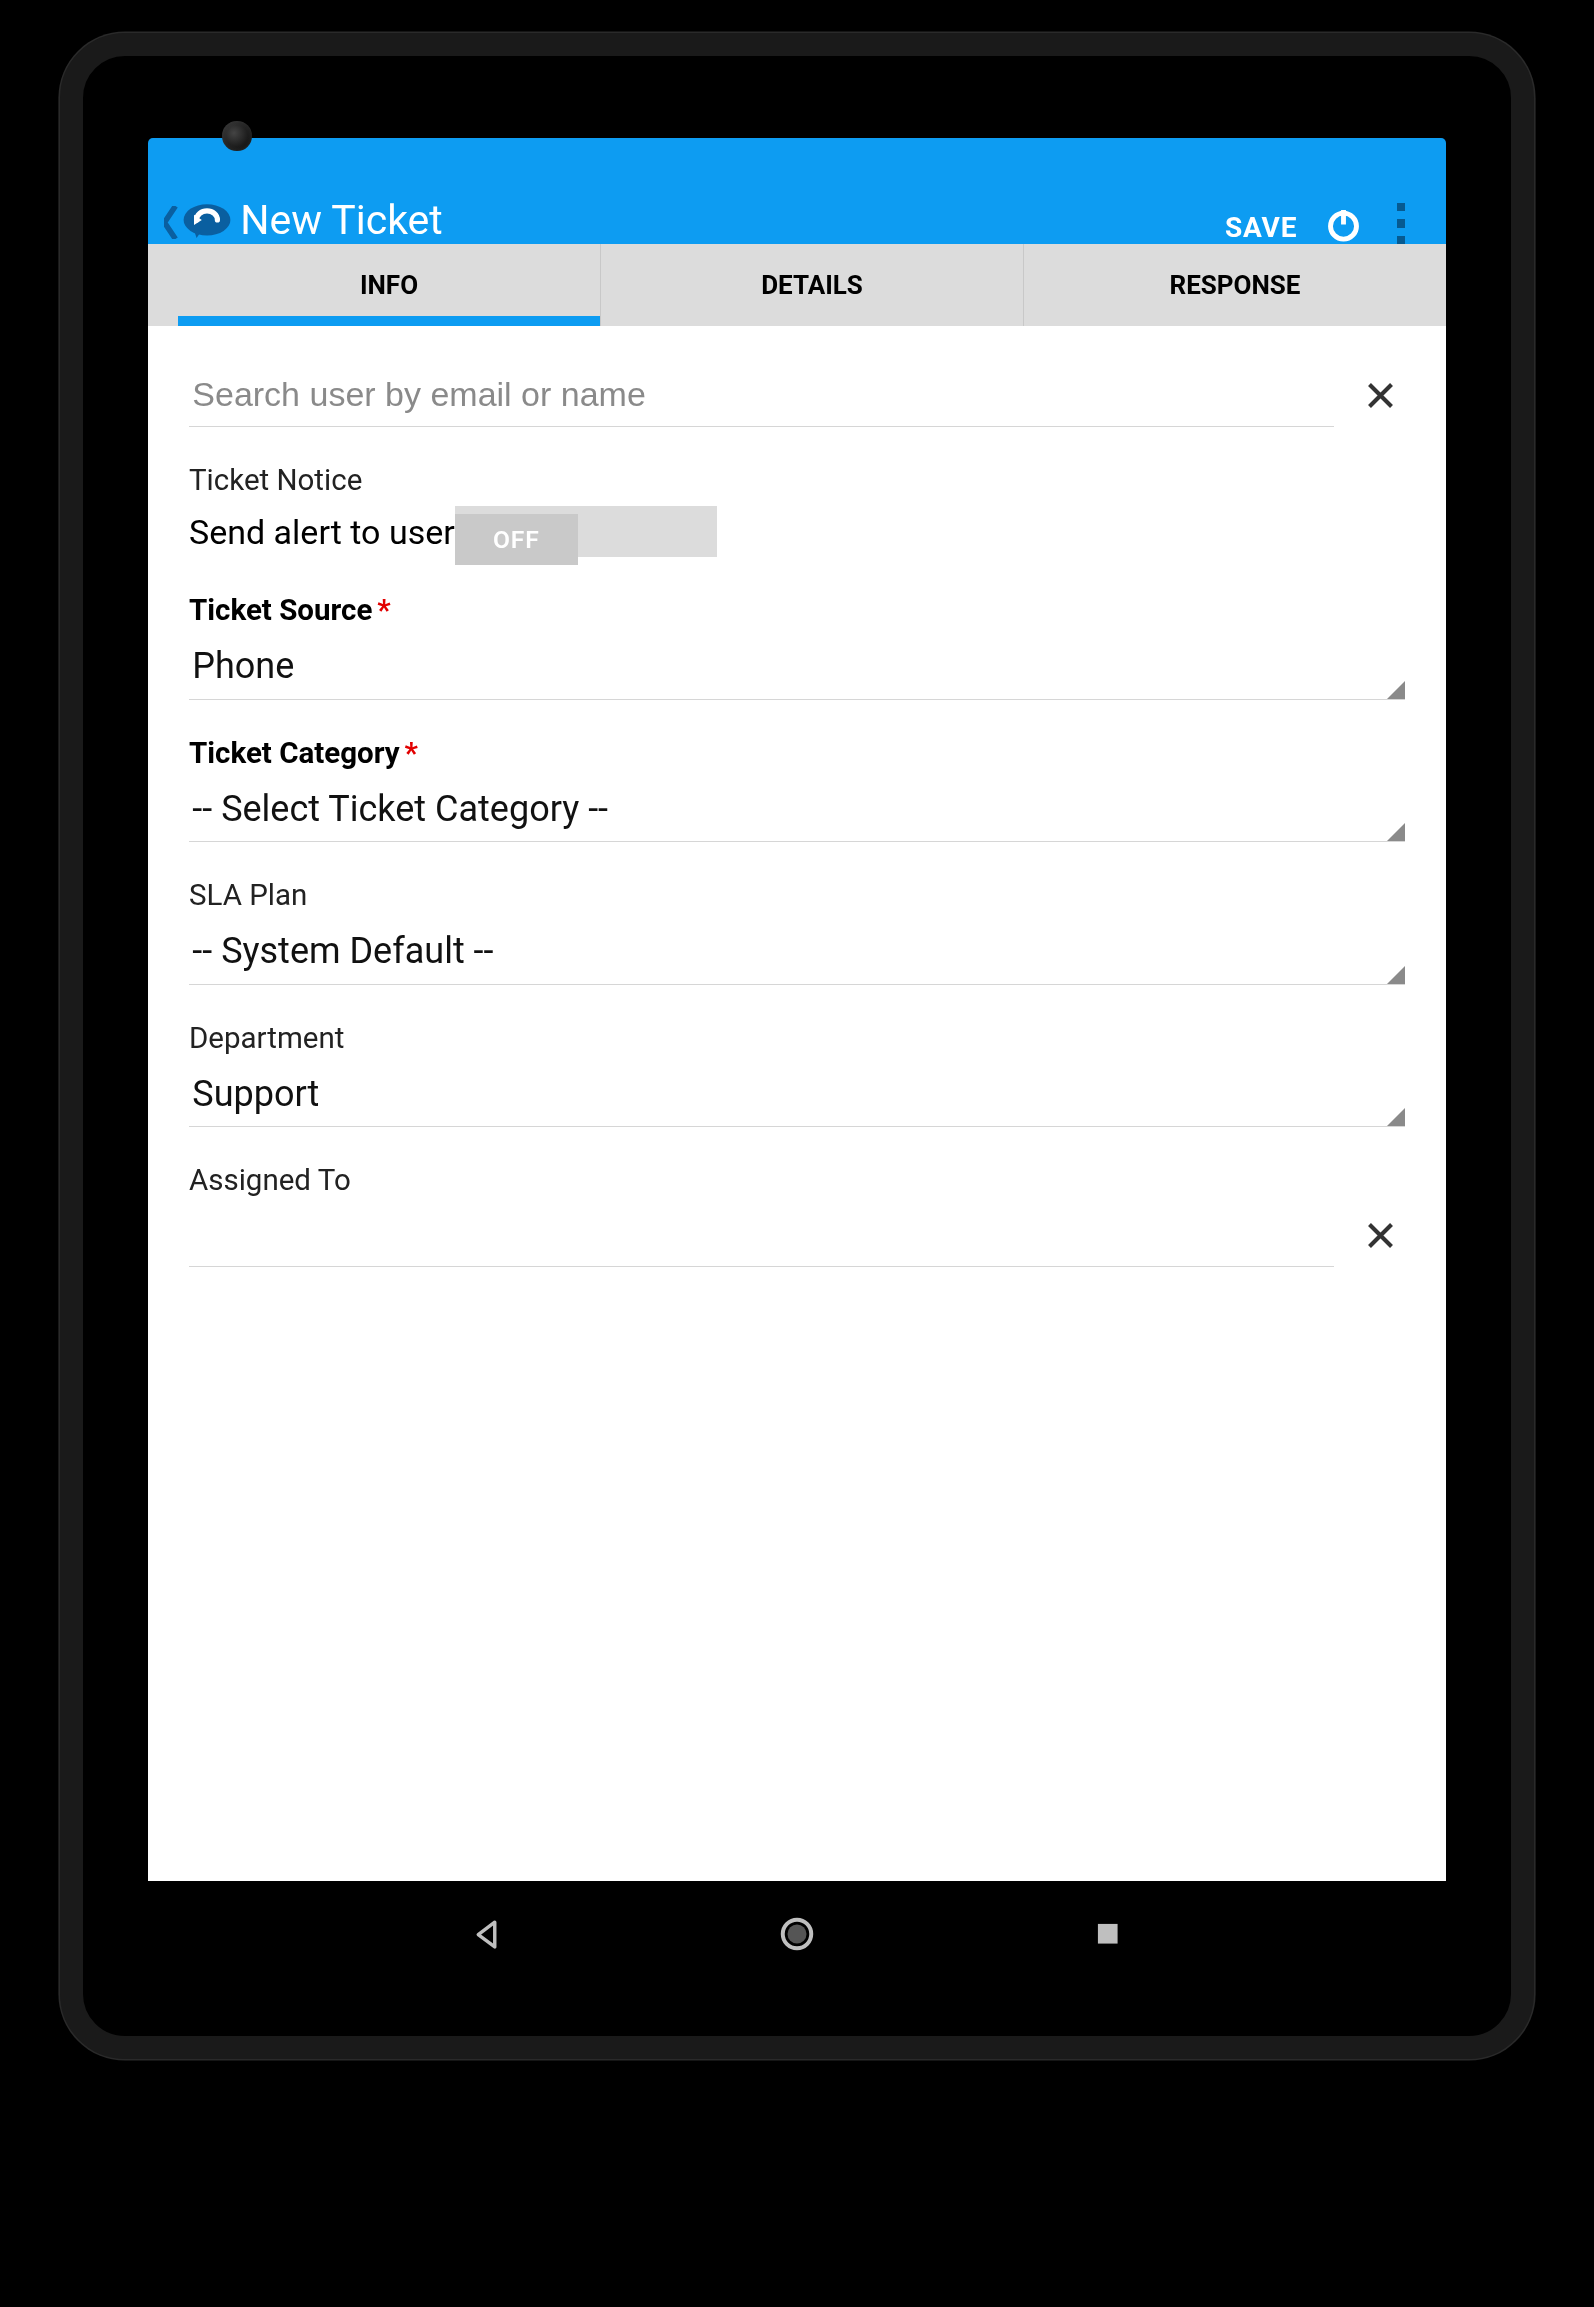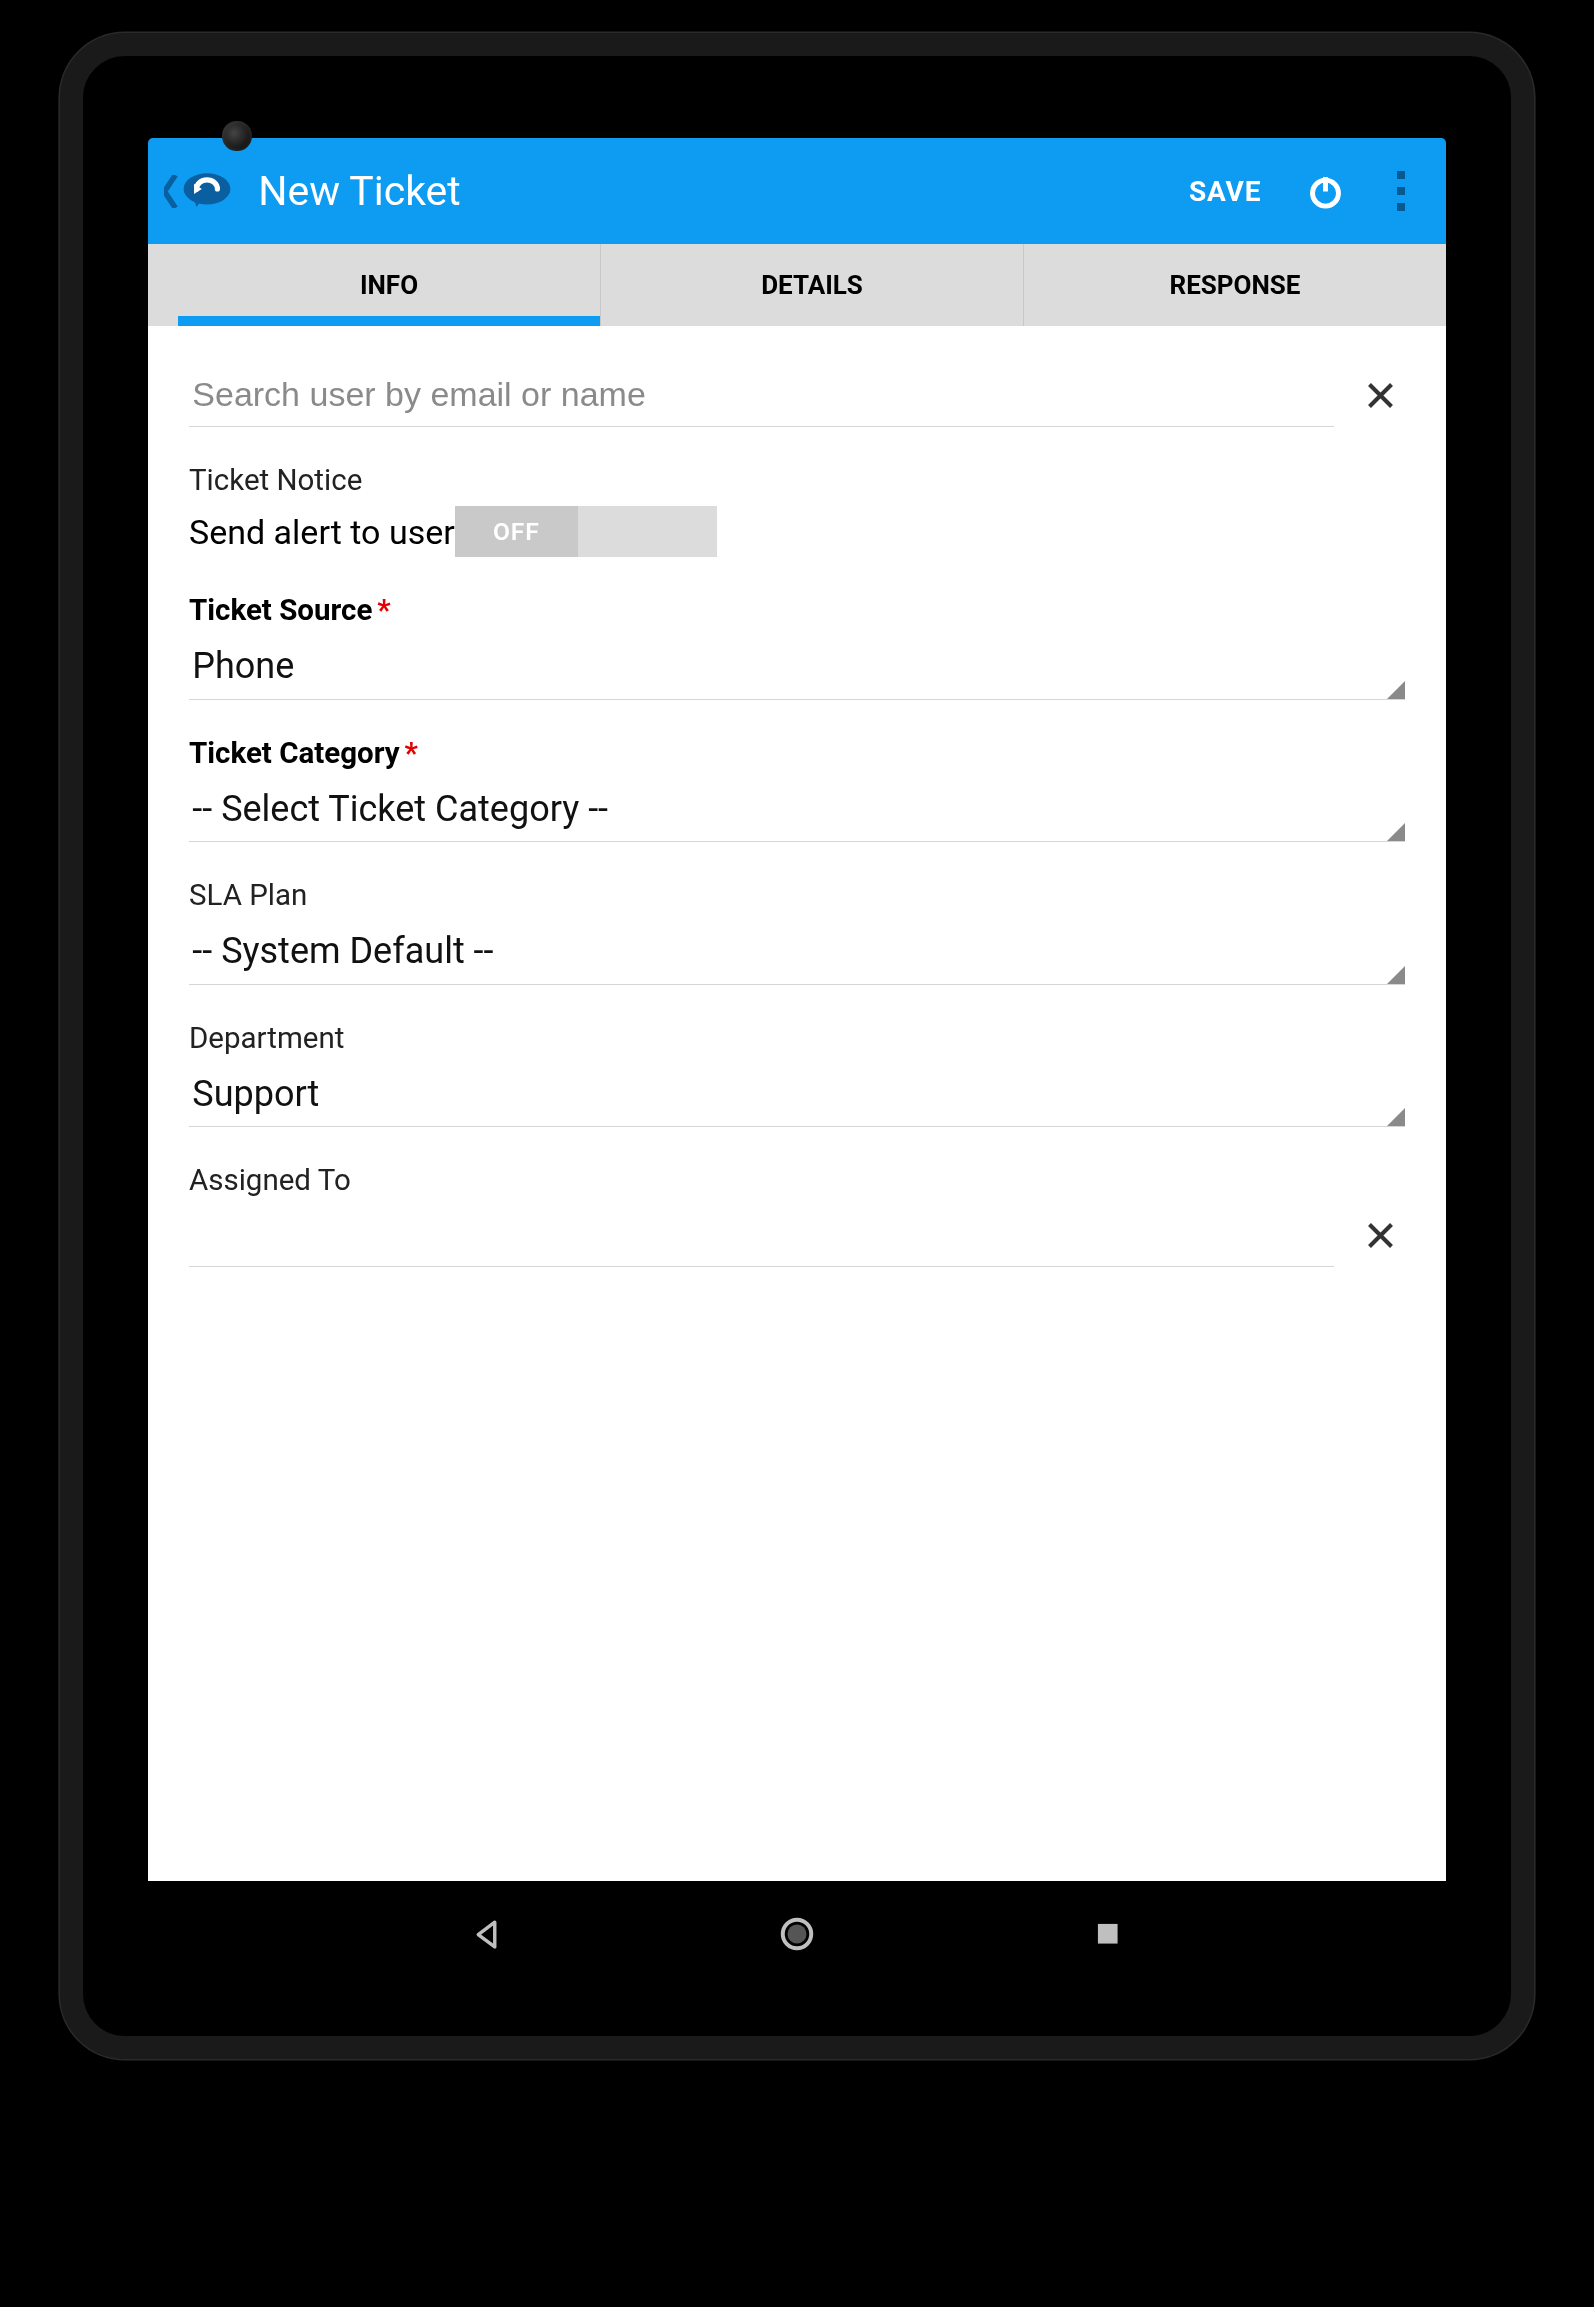--- a/index.html
+++ b/index.html
@@ -57,23 +57,23 @@
     font-weight: 500;
   }
   .status-icon { display: inline-flex; align-items: center; }
 
   
   .appbar {
     height: 106px;
     background: #0d9cf2;
     color: #fff;
     display: flex;
-    align-items: center;
+    align-items: flex-end;
     padding: 0 16.4px;
-    gap: 19px;
+    gap: 1px;
   }
   .back-logo {
     display: flex;
     align-items: center;
     gap: 1.6px;
   }
   .app-title {
     font-size: 41px;
     font-weight: 400;
     flex: 1;
@@ -178,21 +178,21 @@
     color: #000;
   }
   .toggle {
     width: 262px;
     height: 51px;
     background: #dcdcdc;
     position: relative;
   }
   .toggle-knob {
     position: absolute;
-    left: 0; top: 0;
+    left: 0; top: 8px;
     width: 123px; height: 51px;
     background: #c9c9c9;
     display: flex;
     align-items: center;
     justify-content: center;
     font-size: 24.6px;
     font-weight: 600;
     color: #fff;
     letter-spacing: 0.8px;
   }

